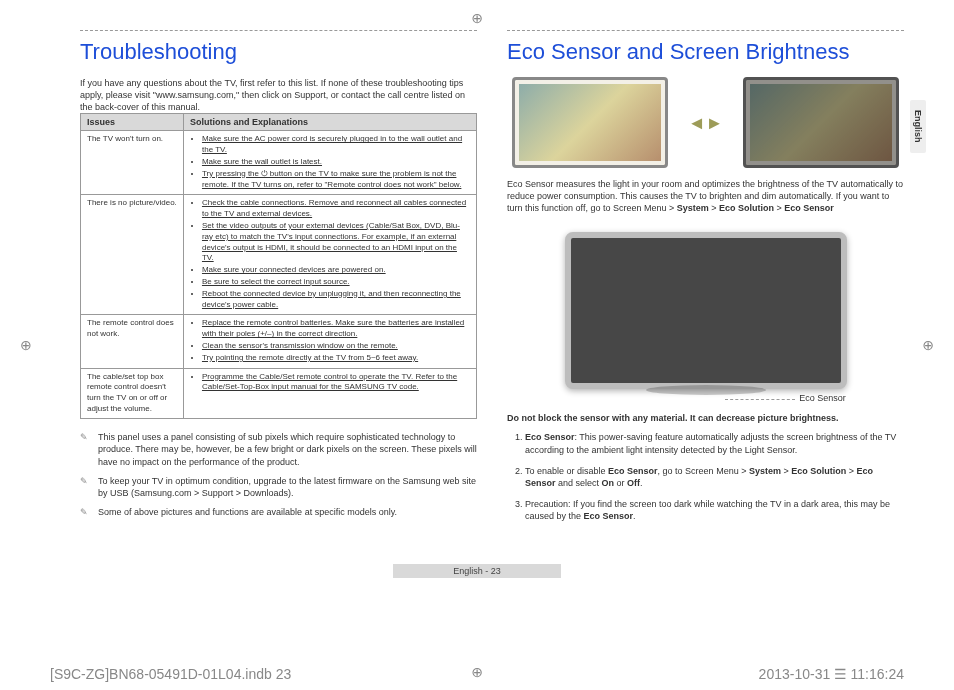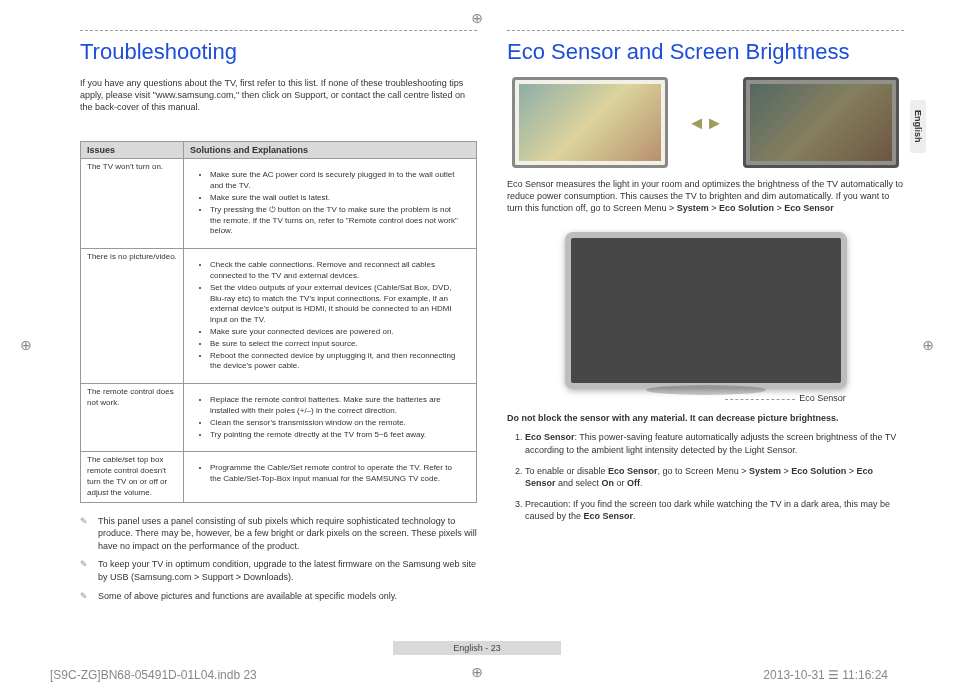--- a/index.html
+++ b/index.html
@@ -29,21 +29,21 @@
   h1.section-title {
     font-family: Arial, Helvetica, sans-serif;
     font-weight: 300;
     font-size: 22px;
     margin: 0 0 12px 0;
     color: #1d4ed8;
   }
   .intro {
     font-size: 9px;
     line-height: 1.35;
-    margin-bottom: 28px;
+    margin-bottom: 0;
   }
   table.issues {
     width: 100%;
     border-collapse: collapse;
     font-size: 8px;
   }
   table.issues th {
     background: #d9d9d9;
     border: 1px solid #999;
     text-align: left;
@@ -52,22 +52,23 @@
     font-size: 9px;
   }
   table.issues th:first-child { width: 26%; }
   table.issues td {
     border: 1px solid #999;
     vertical-align: top;
     padding: 3px 6px;
     line-height: 1.35;
   }
   table.issues ul {
-    margin: 8px;
+    margin: 0;
     padding-left: 12px;
+    text-decoration: underline;
   }
   table.issues li {
     margin-bottom: 1px;
   }
   .notes {
     list-style: none;
     padding: 0;
     margin: 12px 0 0 0;
     font-size: 9px;
     line-height: 1.4;
@@ -172,25 +173,25 @@
   .footer-box {
     display: inline-block;
     background: #d9d9d9;
     padding: 2px 60px;
     font-size: 9px;
     font-weight: normal;
     color: #444;
   }
   .print-marks {
     position: absolute;
-    left: 0; right: 16px; bottom: 8px;
+    left: 0; right: 0; bottom: 8px;
     display: flex;
     justify-content: space-between;
     padding: 0 50px;
-    font-size: 12px;
+    font-size: 14px;
     color: #888;
   }
   .top-register, .side-register-l, .side-register-r {
     position: absolute;
     color: #888;
     font-size: 14px;
   }
   .top-register { left: 50%; top: 10px; transform: translateX(-50%);}
   .side-register-l { left: 20px; top: 50%; transform: translateY(-50%);}
   .side-register-r { right: 20px; top: 50%; transform: translateY(-50%);}

